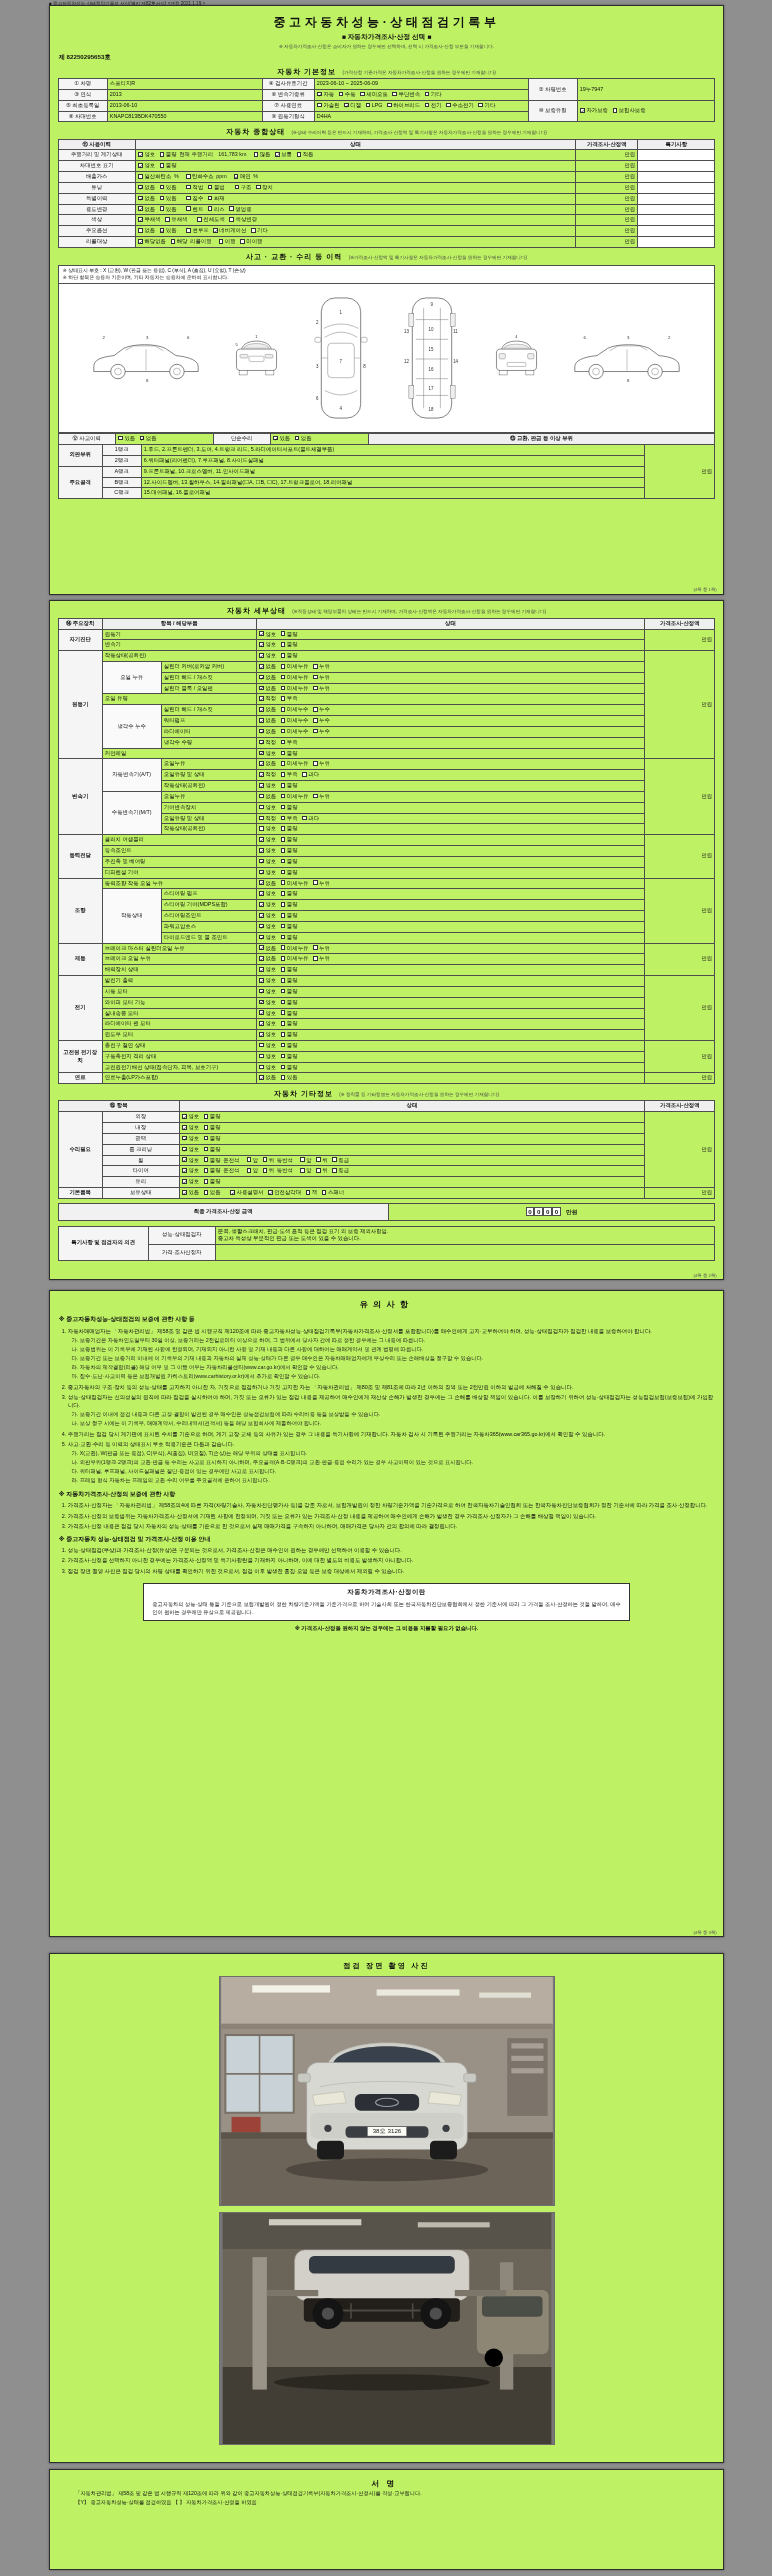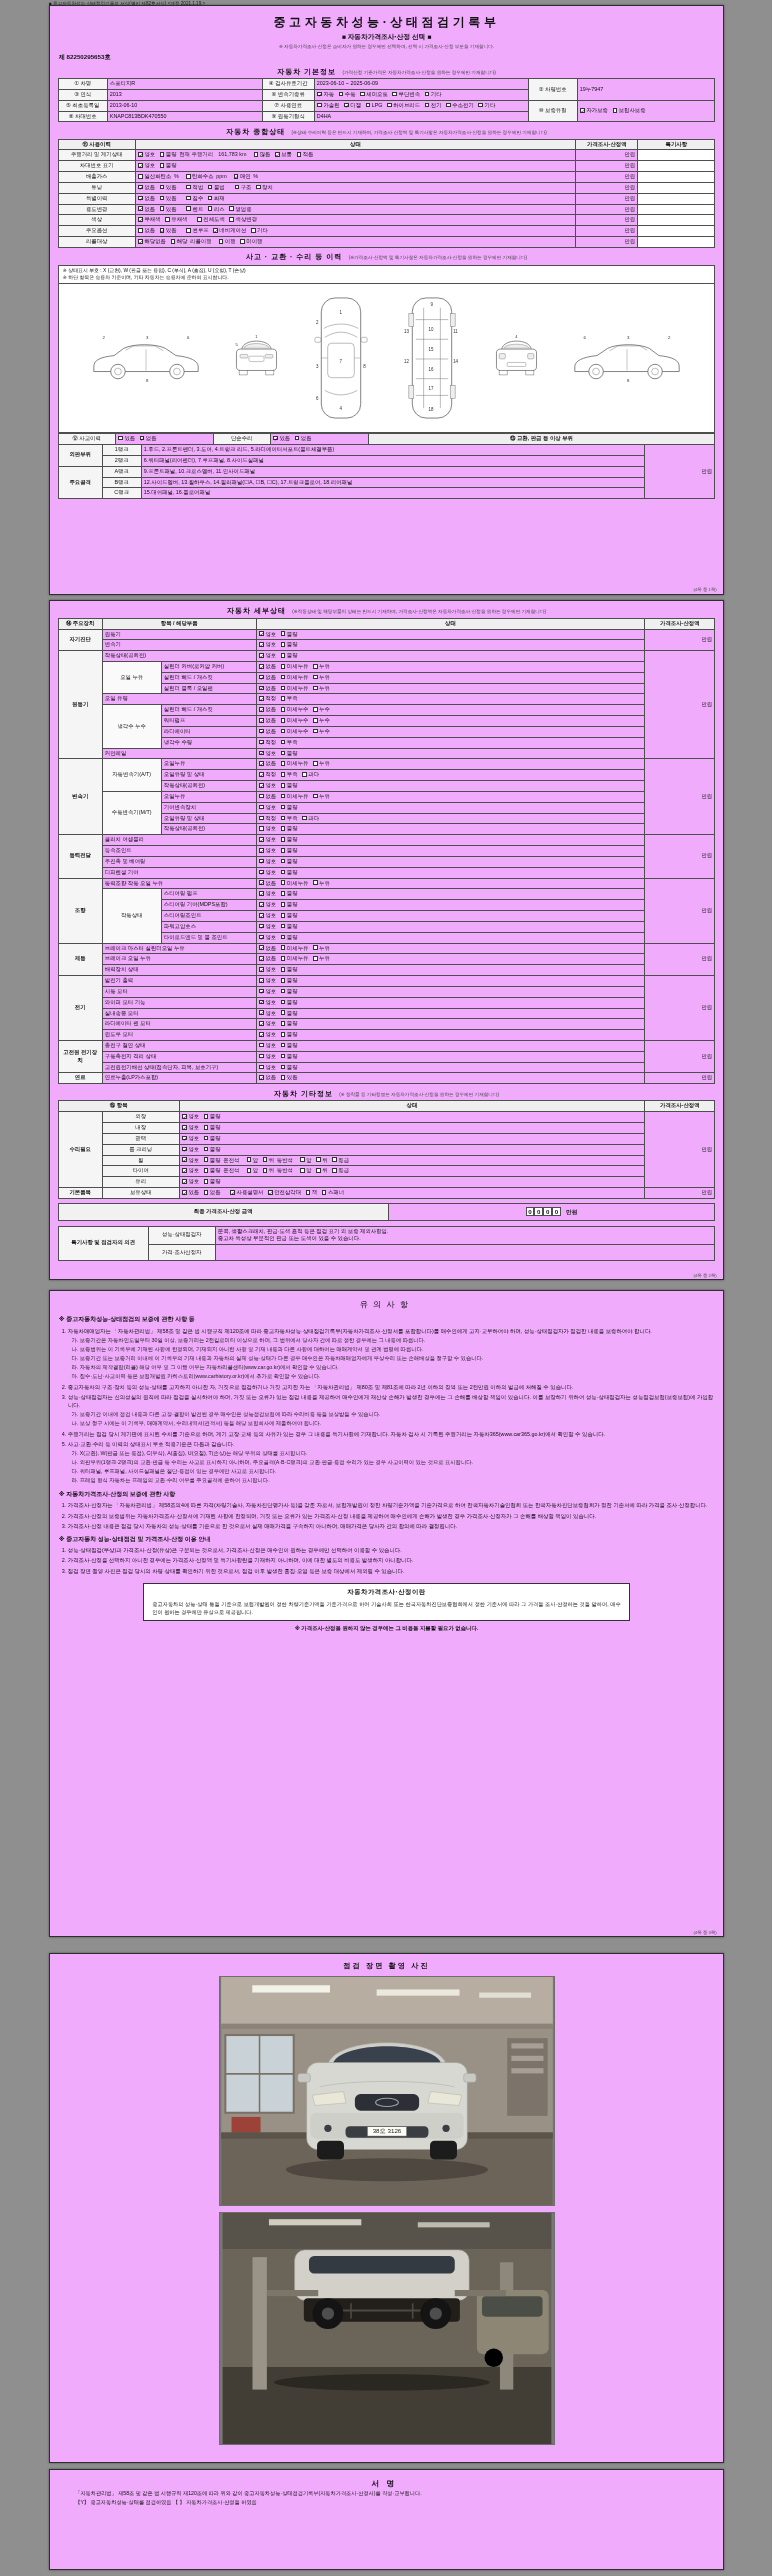--- a/index.html
+++ b/index.html
@@ -1,19 +1,19 @@
 <!DOCTYPE html>
 <html style="font-size:8.2px"><head>
 <meta charset="utf-8">
 <style>
 *{box-sizing:border-box;margin:0;padding:0}
 html,body{width:773px;height:2576px}
 body{position:relative;background:#8f8f8f;font-family:"Liberation Sans","DejaVu Sans",sans-serif;color:#111;overflow:hidden}
 .topstrip{position:absolute;left:49px;top:0.5px;font-size:4.6px;color:#1a1a1a;letter-spacing:0}
-.page{position:absolute;left:49px;width:675px;background:#f0abfc;border:0.5px solid #2e2e2e;padding:5.2px 7.7px;box-shadow:0 0 2.1px rgba(0,0,0,.45)}
+.page{position:absolute;left:49px;width:675px;background:#bef264;border:0.5px solid #2e2e2e;padding:5.2px 7.7px;box-shadow:0 0 2.1px rgba(0,0,0,.45)}
 .pfoot{position:absolute;right:6.2px;bottom:1.5px;font-size:4.4px;color:#555}
 .doc-title{text-align:center;font-size:12px;font-weight:bold;letter-spacing:3.6px;margin-top:3.1px}
 .doc-subtitle{text-align:center;font-size:6.7px;font-weight:bold;margin-top:2.6px}
 .doc-note{text-align:center;font-size:4.6px;color:#444;margin-top:1.5px}
 .doc-no{font-size:6.2px;font-weight:bold;margin:4.1px 0 2.1px 1px}
 .sec-head{text-align:center;margin:4.6px 0 1.5px}
 .sec-title{font-weight:bold;font-size:7px;letter-spacing:1px}
 .sec-note{font-size:4.6px;color:#444;margin-left:4.1px}
 .tbl{width:100%;border-collapse:collapse;table-layout:fixed}
 .tbl th,.tbl td{border:0.5px solid #4e4e4e;font-size:5.4px;padding:1px 2.1px;vertical-align:middle;word-break:break-all;line-height:1.45}
@@ -30,21 +30,21 @@
 .cblab{font-size:5.4px}
 .stxt{margin:0 2.6px;font-size:5.4px;color:#222}
 .legend{border:0.5px solid #4e4e4e;border-bottom:none;padding:1.5px 4.1px;font-size:4.9px;line-height:1.5;background:#fff;margin-top:2.1px}
 .diag-wrap{border:0.5px solid #4e4e4e;display:flex;justify-content:space-evenly;align-items:center;padding:4.1px 2.1px;height:150px;background:#fff}
 .diag{display:flex;flex-direction:column;align-items:center}
 .zrow{display:flex;align-items:center;justify-content:center;gap:2.1px}
 .zbox{display:inline-block;width:8.8px;height:8.8px;border:0.5px solid #4e4e4e;text-align:center;line-height:8.8px;font-weight:bold;font-size:6.2px;background:#fff}
 .zunit{font-size:5.7px;font-weight:bold;margin-left:3.1px}
 .final-label{font-weight:bold;text-align:center;font-size:6.2px;background:#f1f1f1}
 .op-lines{font-size:5.2px;line-height:1.5;padding:1px 3.1px}
-.notice-title{text-align:center;font-weight:normal;font-size:8.2px;letter-spacing:5.2px;margin:3.1px 0 5.2px}
+.notice-title{text-align:center;font-weight:bold;font-size:8.2px;letter-spacing:5.2px;margin:3.1px 0 5.2px}
 .n-h{font-weight:bold;font-size:6px;margin:5.2px 1px 2.1px}
 .n-p{font-size:5.4px;line-height:1.5;margin:2.1px 2.1px 2.1px 3.1px;padding-left:7.2px;text-indent:-6.2px;text-align:justify}
 .n-s{font-size:5.3px;line-height:1.5;margin:1px 2.1px 1px 13.4px;padding-left:7.2px;text-indent:-6.7px;text-align:justify;color:#1c1c1c}
 .n-center{text-align:center;font-size:5.4px;margin-top:4.1px;font-weight:bold}
 .n-box{border:0.8px solid #333;width:74%;margin:8.2px auto 2.1px;padding:4.1px 8.2px;text-align:center;background:#fff}
 .n-box-title{font-weight:bold;font-size:6.4px;margin-bottom:2.6px;letter-spacing:0.5px}
 .n-box-line{font-size:5.2px;line-height:1.55;text-align:justify}
 .photo-title{text-align:center;font-weight:bold;font-size:7.2px;letter-spacing:2.1px;margin:2.1px 0 5.2px}
 .photo{display:block;margin:0 auto 5.2px;border:0.5px solid #6e6e6e;background:#777}
 .sign-title{text-align:center;font-weight:bold;font-size:7.7px;letter-spacing:7.2px;margin-top:4.1px}

